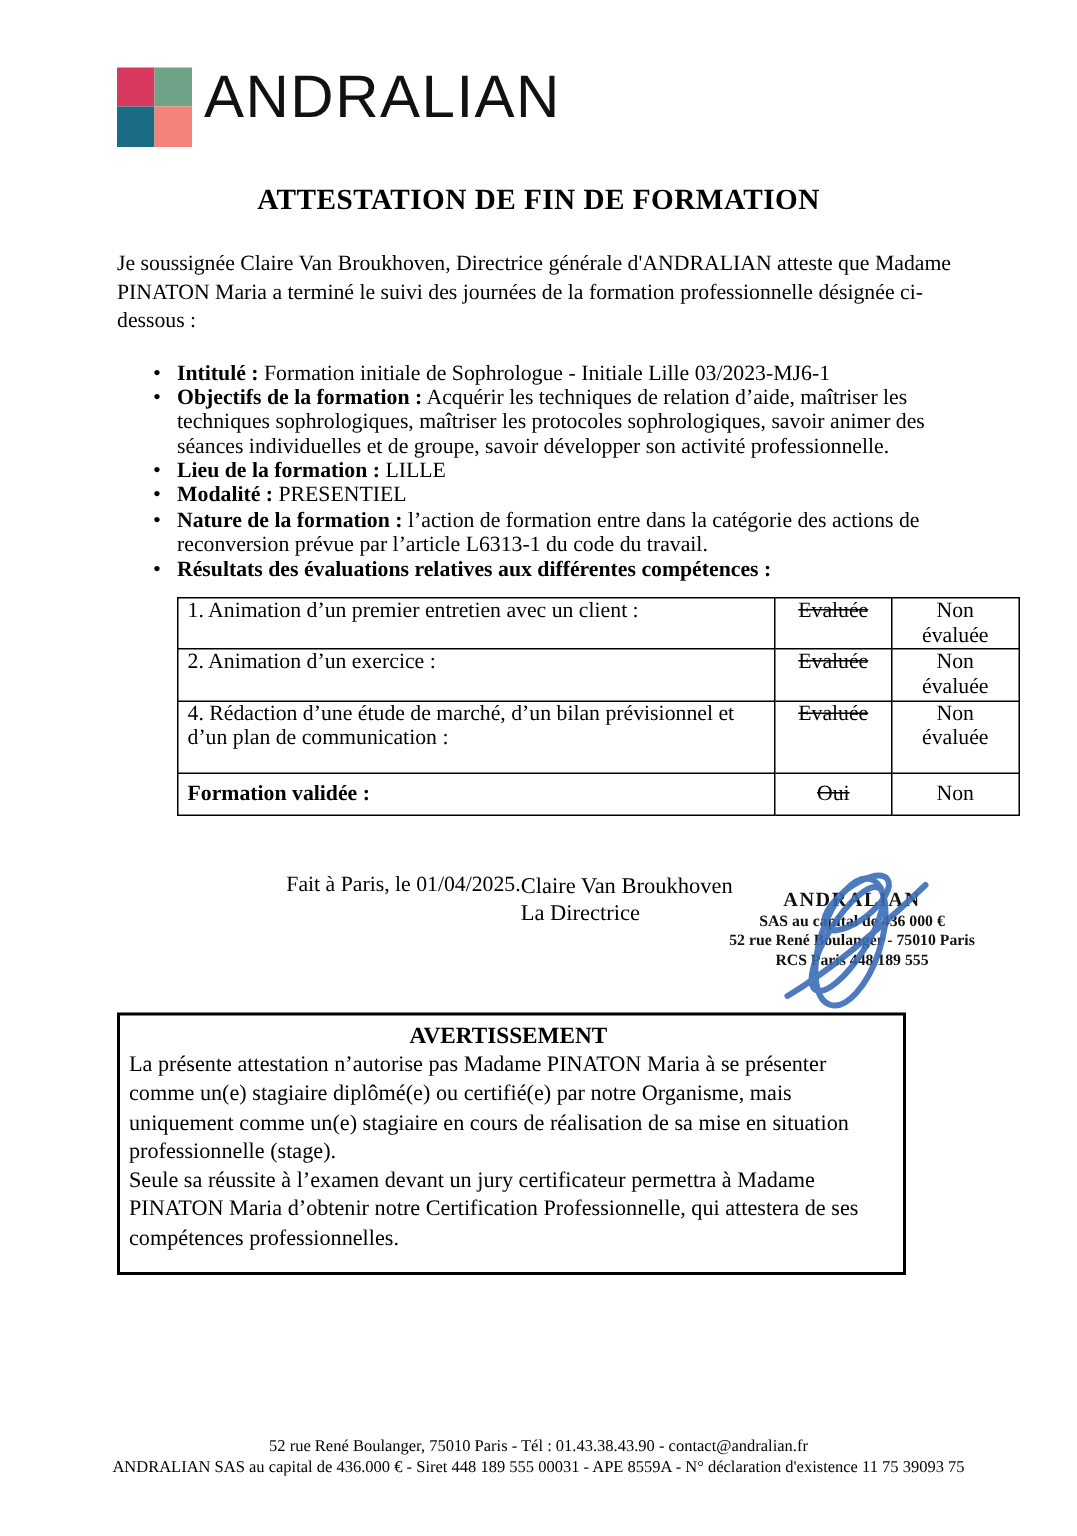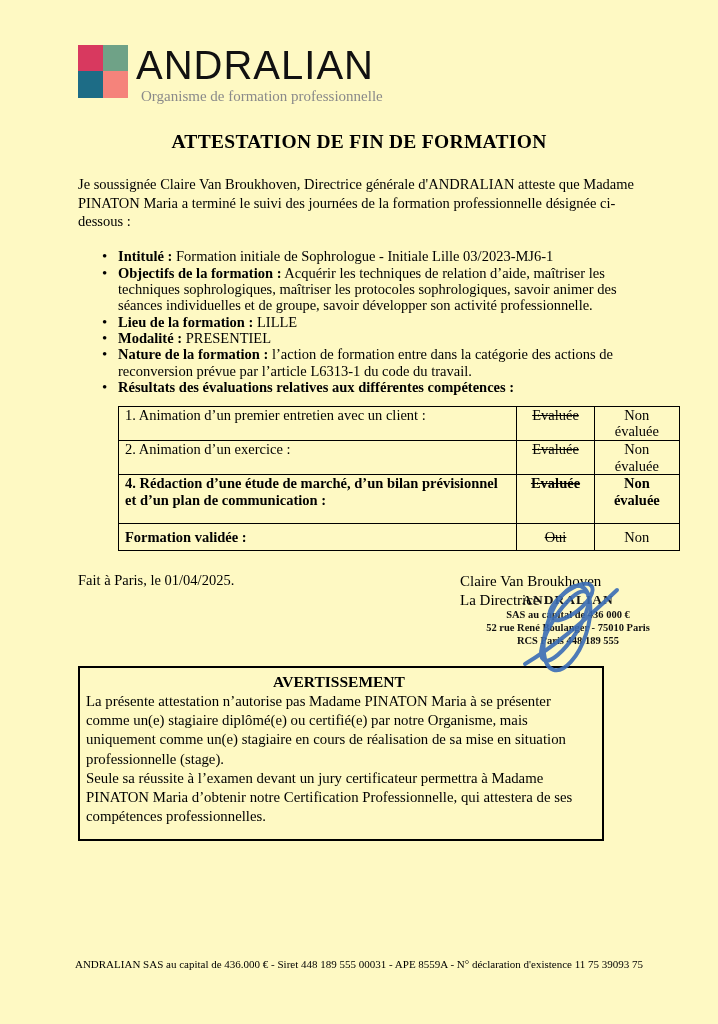--- a/index.html
+++ b/index.html
@@ -2,21 +2,21 @@
 <html><head>
 <meta charset="utf-8">
 <style>
   * { margin: 0; padding: 0; box-sizing: border-box; }
   html, body { background: #e8e8e8; }
   .page {
     position: relative;
     width: 718px;
     height: 1024px;
     margin: 0 auto;
-    background: #fef9c3;
+    background: #ffffff;
     font-family: "Liberation Serif", "DejaVu Serif", serif;
     font-size: 14.5px;
     line-height: 1.18;
     color: #000000;
     overflow: hidden;
   }
   .content { padding: 45px 78px 0 78px; }
 
   
   .header { display: flex; align-items: flex-start; gap: 8px; }
@@ -71,26 +71,26 @@
     border-collapse: collapse;
     margin-top: 10px;
     font-size: 14.5px;
     margin-left: 40px;
   }
   table.eval td { border: 1px solid #000; padding: 0px 6px; vertical-align: top; line-height: 1.15; }
   td.c-label { width: 71%; }
   td.c-eval { width: 13.8%; text-align: center; }
   td.c-noeval { width: 15.2%; text-align: center; }
   .struck { text-decoration: line-through; }
-  tr.row-4 td { padding-bottom: 14px; font-weight: bold; }
+  tr.row-4 td { padding-bottom: 14px; }
   tr.validation td { padding-top: 5px; padding-bottom: 5px; }
   tr.validation .c-label { font-weight: bold; }
 
   
-  .sig-row { display: flex; justify-content: space-between; margin-top: 21px; }
+  .sig-row { display: flex; justify-content: center; margin-top: 38px; }
   .sig-right { width: 180px; line-height: 1.25; font-size: 15px; }
 
   
   .stamp {
     position: absolute;
     left: 468px;
     top: 592px;
     width: 200px;
     text-align: center;
     color: #111;
@@ -134,21 +134,20 @@
 
     <div class="header">
       <div class="logo-grid">
         <div style="background-color: rgb(216, 57, 95);"></div>
         <div style="background-color: rgb(111, 162, 135);"></div>
         <div style="background-color: rgb(29, 108, 134);"></div>
         <div style="background-color: rgb(245, 131, 123);"></div>
       </div>
       <div class="brand-block">
         <div class="brand-name">ANDRALIAN</div>
-        <div class="brand-tagline">Organisme de formation professionnelle</div>
       </div>
     </div>
 
     <div class="doc-title">ATTESTATION DE FIN DE FORMATION</div>
 
     <p class="intro">Je soussignée Claire Van Broukhoven, Directrice générale d'ANDRALIAN atteste que Madame PINATON Maria a terminé le suivi des journées de la formation professionnelle désignée ci-dessous :</p>
 
     <ul class="bullets">
       <li><span class="b-label">Intitulé :</span> <span>Formation initiale de Sophrologue - Initiale Lille 03/2023-MJ6-1</span></li>
       <li><span class="b-label">Objectifs de la formation :</span> <span>Acquérir les techniques de relation d’aide, maîtriser les techniques sophrologiques, maîtriser les protocoles sophrologiques, savoir animer des séances individuelles et de groupe, savoir développer son activité professionnelle.</span></li>
@@ -209,15 +208,16 @@
   <svg class="sig-scribble" width="126" height="100" viewBox="0 0 126 100">
     <g fill="none" stroke-width="4" stroke-linecap="round" opacity="0.9">
       <ellipse cx="62" cy="52" rx="20" ry="44" transform="rotate(18 62 52)" stroke="#3a6db6"></ellipse>
       <ellipse cx="60" cy="50" rx="13" ry="40" transform="rotate(32 60 50)" stroke="#3a6db6"></ellipse>
       <ellipse cx="66" cy="26" rx="26" ry="11" transform="rotate(-38 66 26)" stroke="#3a6db6"></ellipse>
       <path d="M20 88 C 50 70, 85 40, 112 14" stroke="#3a6db6"></path>
     </g>
   </svg>
 
   <div class="footer">
+    <div>52 rue René Boulanger, 75010 Paris - Tél : 01.43.38.43.90 - contact@andralian.fr</div>
     <div>ANDRALIAN SAS au capital de 436.000 € - Siret 448 189 555 00031 - APE 8559A - N° déclaration d'existence 11 75 39093 75</div>
   </div>
 </div>
 
 </body></html>

